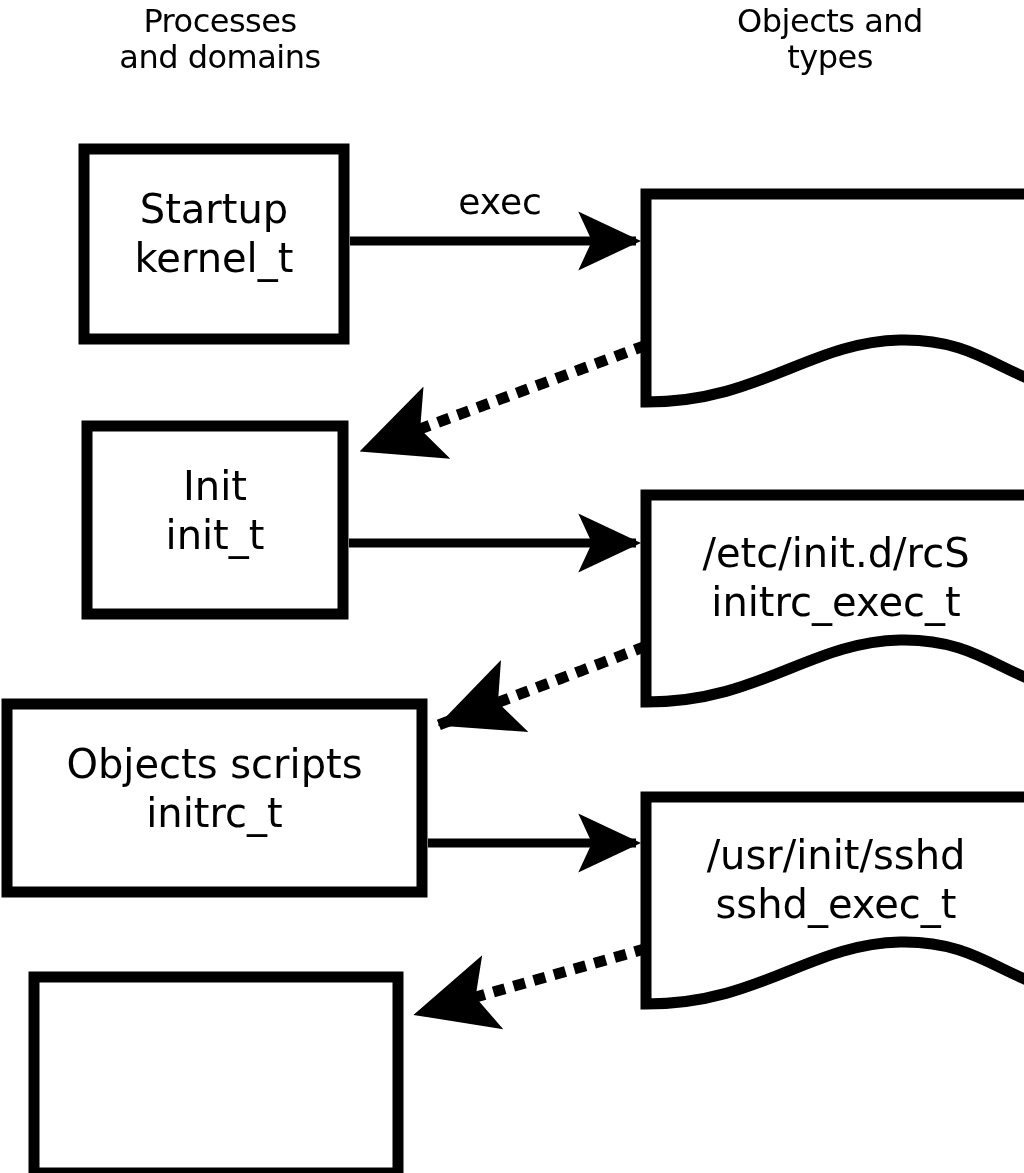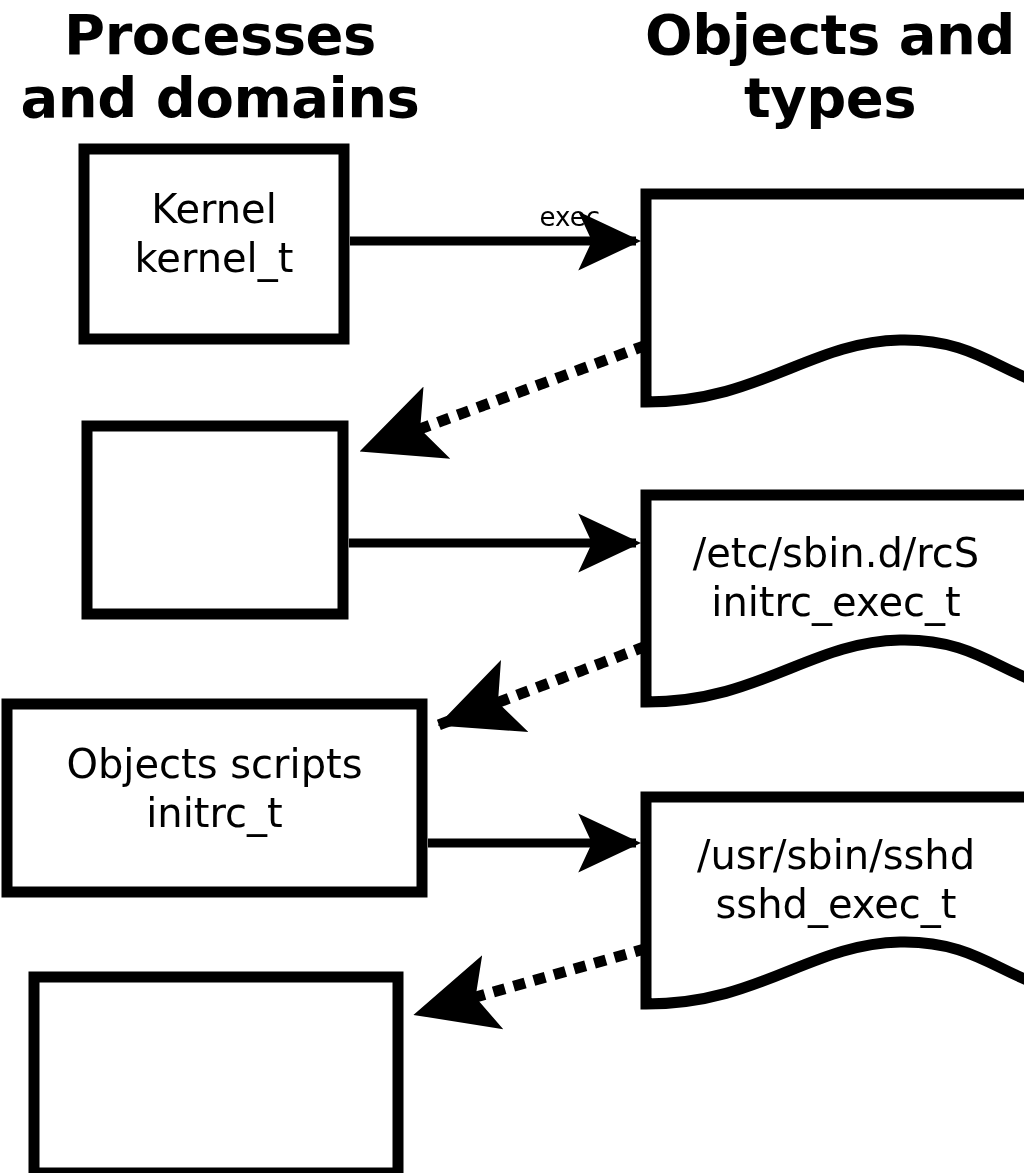--- a/index.html
+++ b/index.html
@@ -28,22 +28,22 @@
     top: 0;
     left: 0;
     width: 1024px;
     height: 1173px;
   }
 
   
   .col-header {
     position: absolute;
     text-align: center;
-    font-weight: bold;
-    font-size: 56px;
+    font-weight: normal;
+    font-size: 32px;
     line-height: 1.12;
     letter-spacing: -0.5px;
     white-space: pre-line;
   }
   #header-processes {
     left: 20px;
     top: 4px;
     width: 400px;
   }
   #header-objects {
@@ -58,24 +58,23 @@
     text-align: center;
     font-size: 40px;
     line-height: 1.22;
     white-space: pre-line;
     pointer-events: none;
   }
 
   
   .edge-label {
     position: absolute;
-    font-size: 26px;
+    font-size: 36px;
     line-height: 1;
-    text-align: right;
-    margin-top: 20px;
+    text-align: center;
   }
   #label-exec {
     left: 400px;
     top: 184px;
     width: 200px;
   }
 
   
   .hit {
     position: absolute;
@@ -130,33 +129,35 @@
 
     <line x1="641" y1="950" x2="420" y2="1013" stroke="#000000" stroke-width="11" stroke-dasharray="1 20" stroke-linecap="square" marker-end="url(#arrow-dotted)"></line>
   </svg>
 
   <div class="col-header" id="header-processes">Processes
 and domains</div>
 
   <div class="col-header" id="header-objects">Objects and
 types</div>
 
-  <div class="node-text" style="left:84px; top:185px; width:260px;">Kernel
+  <div class="node-text" style="left:84px; top:185px; width:260px;">Startup
 kernel_t</div>
 
+  <div class="node-text" style="left:87px; top:462px; width:256px;">Init
+init_t</div>
 
   <div class="node-text" style="left:7px; top:740px; width:415px;">Objects scripts
 initrc_t</div>
 
 
 
-  <div class="node-text" style="left:648px; top:529px; width:376px;">/etc/sbin.d/rcS
+  <div class="node-text" style="left:648px; top:529px; width:376px;">/etc/init.d/rcS
 initrc_exec_t</div>
 
-  <div class="node-text" style="left:648px; top:831px; width:376px;">/usr/sbin/sshd
+  <div class="node-text" style="left:648px; top:831px; width:376px;">/usr/init/sshd
 sshd_exec_t</div>
 
   <div class="edge-label" id="label-exec">exec</div>
 
   <div class="hit" style="left:84px; top:149px; width:266px; height:196px;"></div>
   <div class="hit" style="left:87px; top:426px; width:262px; height:194px;"></div>
   <div class="hit" style="left:0px; top:704px; width:428px; height:194px;"></div>
   <div class="hit" style="left:34px; top:977px; width:370px; height:196px;"></div>
 
   <div class="hit" style="left:640px; top:188px; width:384px; height:240px;"></div>

